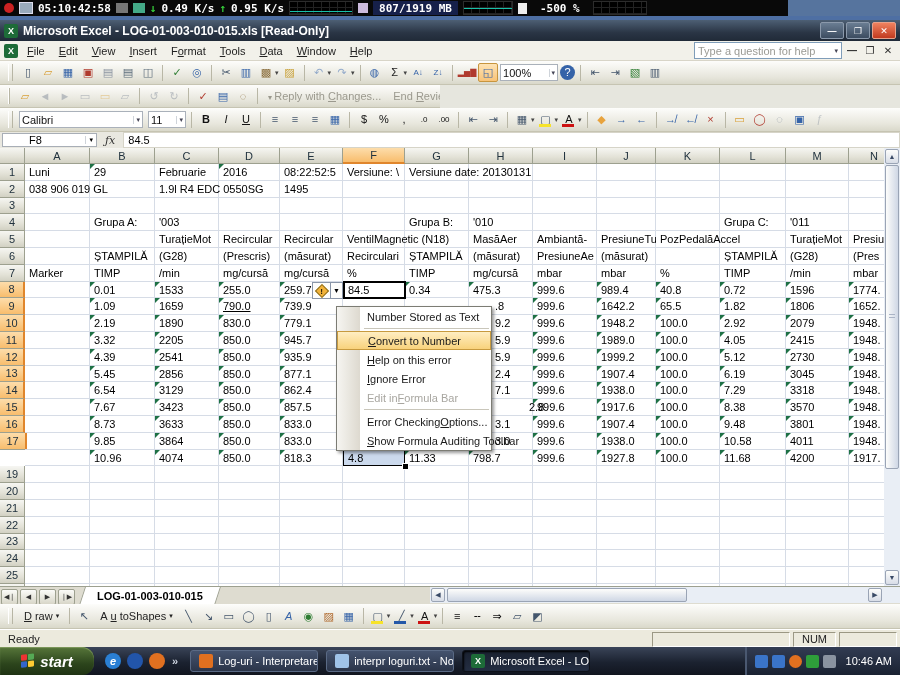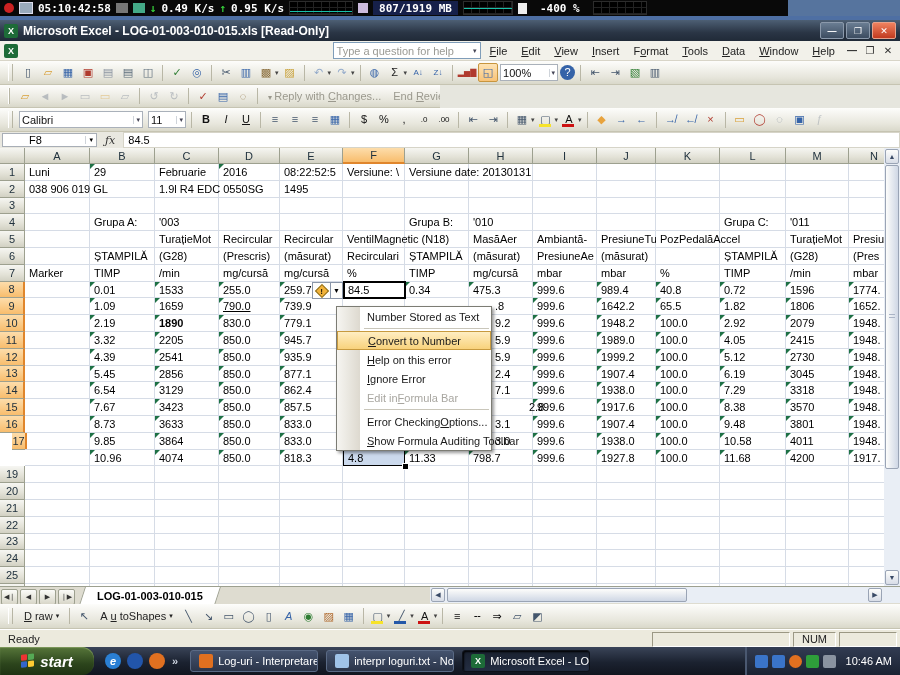--- a/index.html
+++ b/index.html
@@ -165,52 +165,52 @@
     <span>0.95 K/s</span>
     <span class="osd-graph" style="width:62px;">
         <span class="osd-teal" style="bottom:2px;"></span>
       </span>
     <span class="osd-ico" style="background:#cbd;width:10px;"></span>
     <span style="background:#16204a;padding:0 6px;height:14px;display:flex;align-items:center;">807/1919 MB</span>
     <span class="osd-graph" style="width:48px;">
         <span class="osd-teal" style="top:6px;"></span>
       </span>
     <span class="osd-ico" style="background:#eee;width:9px;height:11px;"></span>
-    <span style="padding:0 8px;">-400 %</span>
+    <span style="padding:0 8px;">-500 %</span>
     <span class="osd-graph" style="width:52px;"></span>
   </div>
   <div id="osd-rest" class="abs"></div>
   <div id="osd-strip" class="abs"></div>
 
   <div id="titlebar" class="abs">
     <span class="tico" style="background:#1d6b38;margin-right:5px;">X</span>
     <span>Microsoft Excel - LOG-01-003-010-015.xls  [Read-Only]</span>
     <span style="margin-left:auto;display:flex;">
       <span class="winbtn">—</span>
       <span class="winbtn">❐</span>
       <span class="winbtn close">✕</span>
     </span>
   </div>
 
   <div id="menubar" class="abs">
     <span class="tico" style="background:#1d6b38;">X</span>
-    <span id="qhelp">
-        <span>Type a question for help</span>
-        <span class="arr" style="margin-left:auto;font-size:7px;color:#445;">▾</span>
-      </span>
     <span id="menuitems" style="display:flex;">
         <span class="menuitem"><span class="u">F</span>ile</span>
         <span class="menuitem"><span class="u">E</span>dit</span>
         <span class="menuitem"><span class="u">V</span>iew</span>
         <span class="menuitem"><span class="u">I</span>nsert</span>
         <span class="menuitem">F<span class="u">o</span>rmat</span>
         <span class="menuitem"><span class="u">T</span>ools</span>
         <span class="menuitem"><span class="u">D</span>ata</span>
         <span class="menuitem"><span class="u">W</span>indow</span>
         <span class="menuitem"><span class="u">H</span>elp</span>
+      </span>
+    <span id="qhelp">
+        <span>Type a question for help</span>
+        <span class="arr" style="margin-left:auto;font-size:7px;color:#445;">▾</span>
       </span>
     <span class="mbctl">—</span>
     <span class="mbctl">❐</span>
     <span class="mbctl">✕</span>
   </div>
 
   <div class="toolbar abs" style="left:0;top:61px;width:900px;height:24px;">
     <span class="grip"></span>
     <span id="stdicons" style="display:flex;align-items:center;gap:2px;">
         <span class="ticon" style="color: rgb(68, 86, 108);">▯</span>
@@ -390,21 +390,21 @@
       <div class="abs rowhdr sel" style="left: 0px; top: 200.8px; width: 25px; height: 16.8px;">12</div>
       <div class="abs gline-h" style="left: 25px; top: 216.6px; width: 859px;"></div>
       <div class="abs rowhdr sel" style="left: 0px; top: 217.6px; width: 25px; height: 16.8px;">13</div>
       <div class="abs gline-h" style="left: 25px; top: 233.4px; width: 859px;"></div>
       <div class="abs rowhdr sel" style="left: 0px; top: 234.4px; width: 25px; height: 16.8px;">14</div>
       <div class="abs gline-h" style="left: 25px; top: 250.2px; width: 859px;"></div>
       <div class="abs rowhdr sel" style="left: 0px; top: 251.2px; width: 25px; height: 16.8px;">15</div>
       <div class="abs gline-h" style="left: 25px; top: 267px; width: 859px;"></div>
       <div class="abs rowhdr sel" style="left: 0px; top: 268px; width: 25px; height: 16.8px;">16</div>
       <div class="abs gline-h" style="left: 25px; top: 283.8px; width: 859px;"></div>
-      <div class="abs rowhdr sel" style="left: 12px; top: 284.8px; width: 15px; height: 16.8px;">17</div>
+      <div class="abs rowhdr sel" style="left: 0px; top: 284.8px; width: 27px; height: 16.8px;">17</div>
       <div class="abs gline-h" style="left: 25px; top: 300.6px; width: 859px;"></div>
       <div class="abs rowhdr sel" style="left: 0px; top: 301.6px; width: 25px; height: 16.8px; margin-top: 35px;">18</div>
       <div class="abs gline-h" style="left: 25px; top: 317.4px; width: 859px;"></div>
       <div class="abs rowhdr" style="left: 0px; top: 318.4px; width: 25px; height: 16.8px;">19</div>
       <div class="abs gline-h" style="left: 25px; top: 334.2px; width: 859px;"></div>
       <div class="abs rowhdr" style="left: 0px; top: 335.2px; width: 25px; height: 16.8px;">20</div>
       <div class="abs gline-h" style="left: 25px; top: 351px; width: 859px;"></div>
       <div class="abs rowhdr" style="left: 0px; top: 352px; width: 25px; height: 16.8px;">21</div>
       <div class="abs gline-h" style="left: 25px; top: 367.8px; width: 859px;"></div>
       <div class="abs rowhdr" style="left: 0px; top: 368.8px; width: 25px; height: 16.8px;">22</div>
@@ -499,21 +499,21 @@
       <div class="abs cell" style="left: 219px; top: 150.4px; width: 61px; height: 16.8px; text-decoration: underline;">790.0<span class="tri"></span></div>
       <div class="abs cell" style="left: 280px; top: 150.4px; width: 63px; height: 16.8px;">739.9<span class="tri"></span></div>
       <div class="abs cell" style="left: 491px; top: 150.4px; width: 42px; height: 16.8px;">.8</div>
       <div class="abs cell" style="left: 533px; top: 150.4px; width: 64px; height: 16.8px;">999.6<span class="tri"></span></div>
       <div class="abs cell" style="left: 597px; top: 150.4px; width: 59px; height: 16.8px;">1642.2<span class="tri"></span></div>
       <div class="abs cell" style="left: 656px; top: 150.4px; width: 64px; height: 16.8px;">65.5<span class="tri"></span></div>
       <div class="abs cell" style="left: 720px; top: 150.4px; width: 66px; height: 16.8px;">1.82<span class="tri"></span></div>
       <div class="abs cell" style="left: 786px; top: 150.4px; width: 63px; height: 16.8px;">1806<span class="tri"></span></div>
       <div class="abs cell" style="left: 849px; top: 150.4px; width: 51px; height: 16.8px;">1652.<span class="tri"></span></div>
       <div class="abs cell" style="left: 90px; top: 167.2px; width: 65px; height: 16.8px;">2.19<span class="tri"></span></div>
-      <div class="abs cell" style="left: 155px; top: 167.2px; width: 64px; height: 16.8px; font-weight: bold;">1890<span class="tri"></span></div>
+      <div class="abs cell" style="left: 155px; top: 167.2px; width: 64px; height: 16.8px;">1890<span class="tri"></span></div>
       <div class="abs cell" style="left: 219px; top: 167.2px; width: 61px; height: 16.8px;">830.0<span class="tri"></span></div>
       <div class="abs cell" style="left: 280px; top: 167.2px; width: 63px; height: 16.8px;">779.1<span class="tri"></span></div>
       <div class="abs cell" style="left: 491px; top: 167.2px; width: 42px; height: 16.8px;">9.2</div>
       <div class="abs cell" style="left: 533px; top: 167.2px; width: 64px; height: 16.8px;">999.6<span class="tri"></span></div>
       <div class="abs cell" style="left: 597px; top: 167.2px; width: 59px; height: 16.8px;">1948.2<span class="tri"></span></div>
       <div class="abs cell" style="left: 656px; top: 167.2px; width: 64px; height: 16.8px;">100.0<span class="tri"></span></div>
       <div class="abs cell" style="left: 720px; top: 167.2px; width: 66px; height: 16.8px;">2.92<span class="tri"></span></div>
       <div class="abs cell" style="left: 786px; top: 167.2px; width: 63px; height: 16.8px;">2079<span class="tri"></span></div>
       <div class="abs cell" style="left: 849px; top: 167.2px; width: 51px; height: 16.8px;">1948.<span class="tri"></span></div>
       <div class="abs cell" style="left: 90px; top: 184px; width: 65px; height: 16.8px;">3.32<span class="tri"></span></div>

